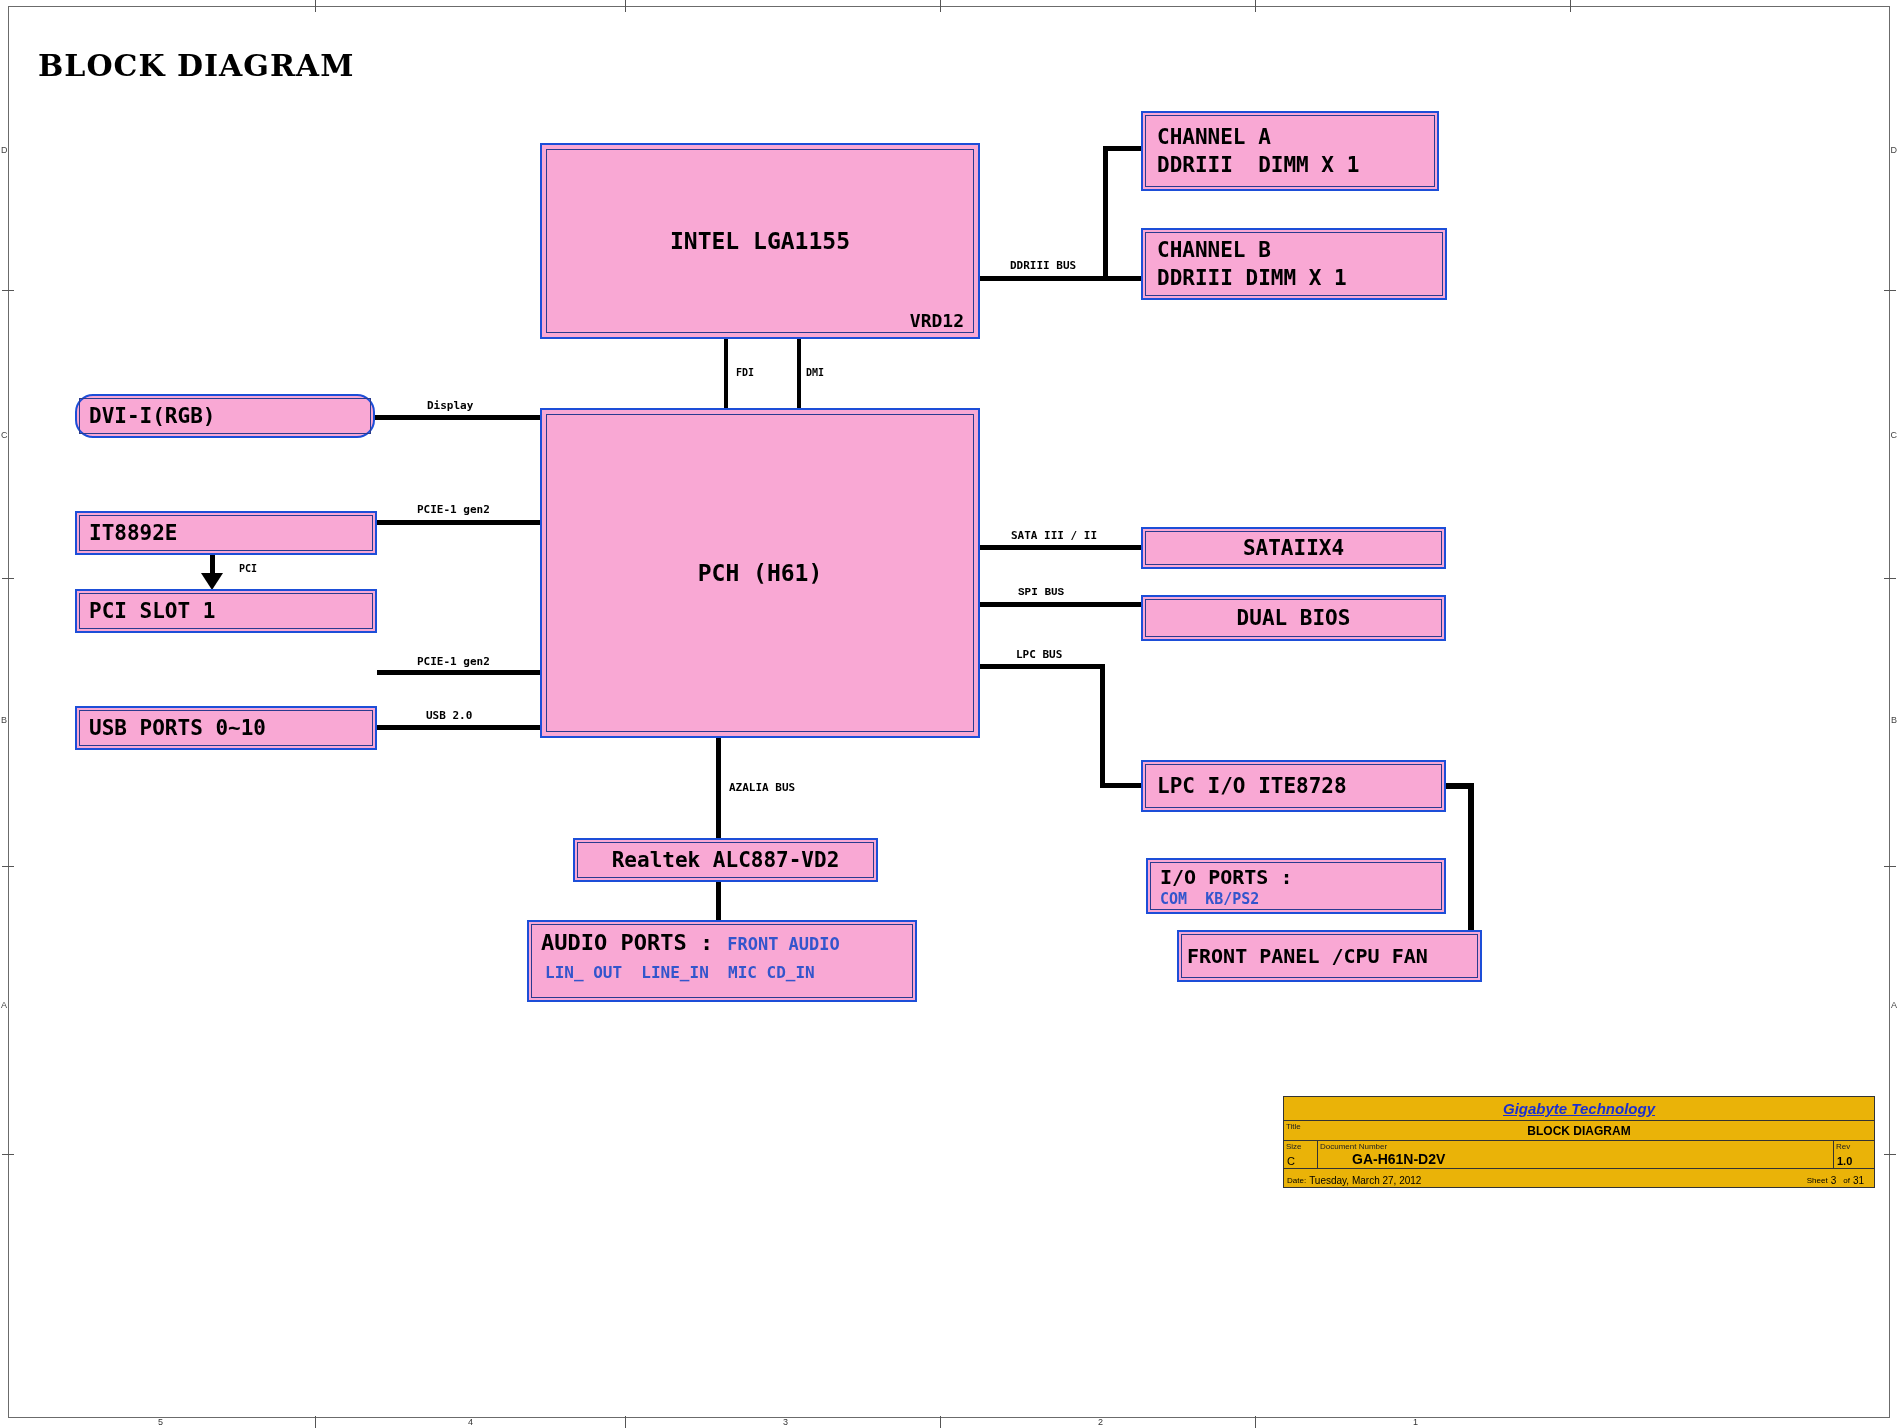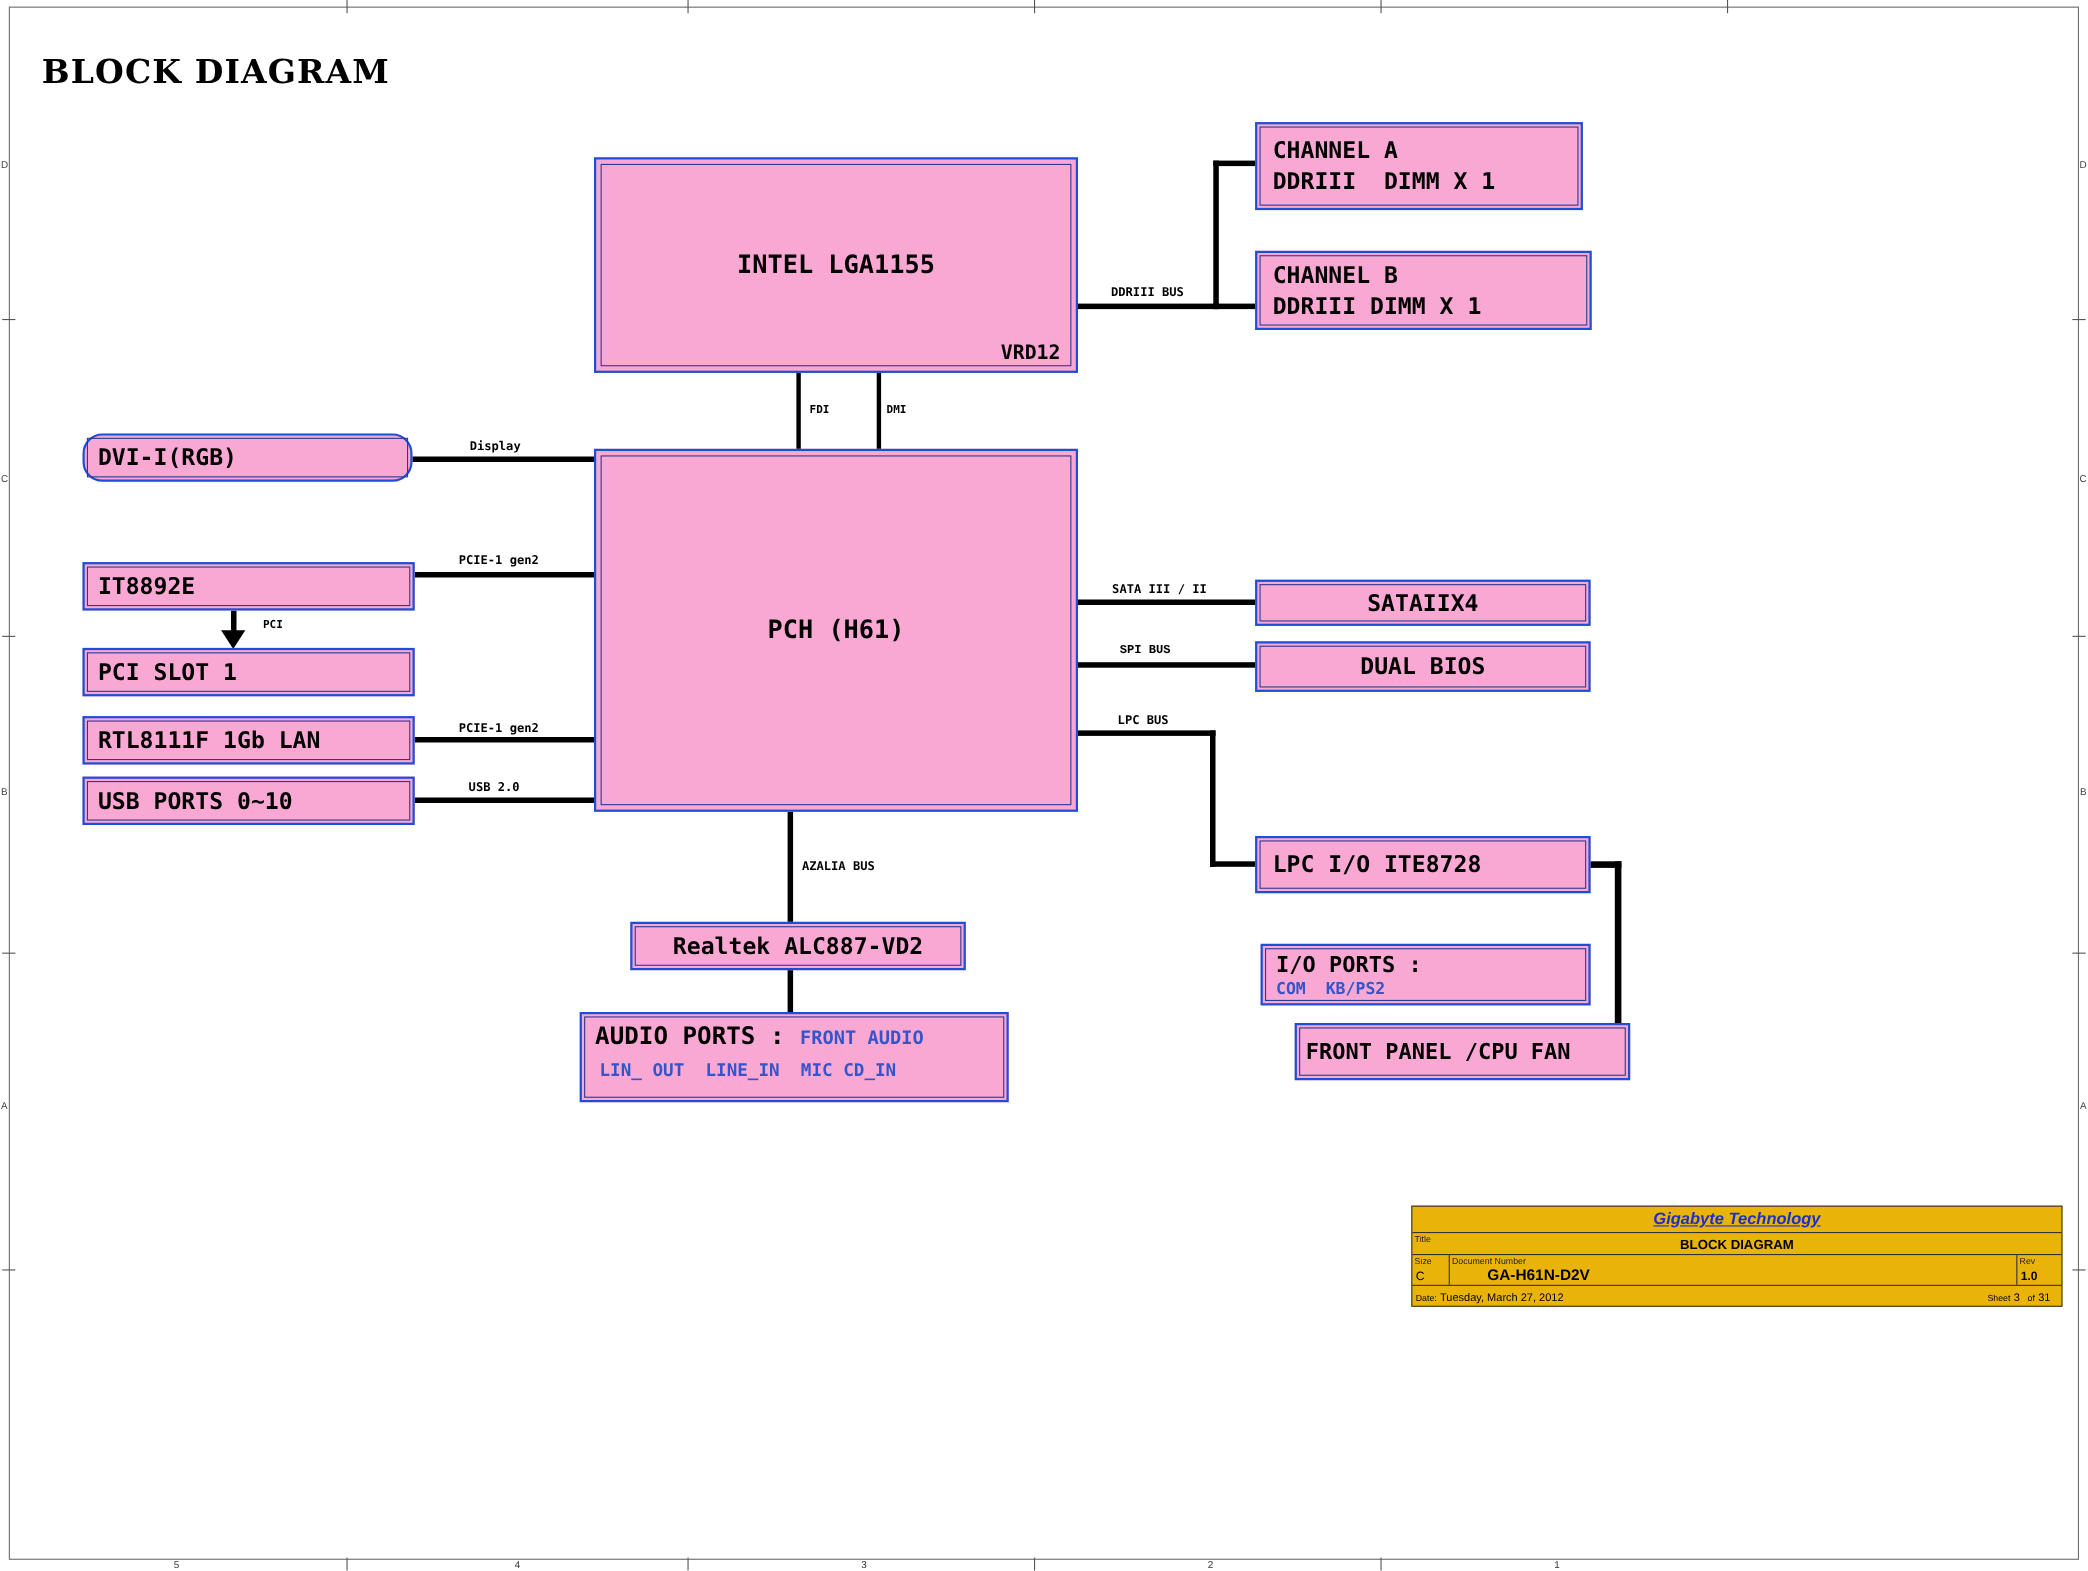--- a/index.html
+++ b/index.html
@@ -205,33 +205,30 @@
   </div>
 
   <div class="box flex-left" style="left:75px;top:511px;width:302px;height:44px;padding-left:12px;">
     <div class="box-label" style="font-size:21px;">IT8892E</div>
   </div>
 
   <div class="box flex-left" style="left:75px;top:589px;width:302px;height:44px;padding-left:12px;">
     <div class="box-label" style="font-size:21px;">PCI SLOT 1</div>
   </div>
 
-  <div class="box flex-left" style="left:75px;top:651px;width:302px;height:44px;padding-left:12px;">
-    <div class="box-label" style="font-size:21px;">RTL8111F 1Gb LAN</div>
-  </div>
 
   <div class="box flex-left" style="left:75px;top:706px;width:302px;height:44px;padding-left:12px;">
     <div class="box-label" style="font-size:21px;">USB PORTS 0~10</div>
   </div>
 
   <div class="box flex-center" style="left:1141px;top:527px;width:305px;height:42px;">
     <div class="box-label" style="font-size:21px;">SATAIIX4</div>
   </div>
 
-  <div class="box flex-center" style="left:1141px;top:583px;width:305px;height:46px;">
+  <div class="box flex-center" style="left:1141px;top:595px;width:305px;height:46px;">
     <div class="box-label" style="font-size:21px;">DUAL BIOS</div>
   </div>
 
   <div class="box flex-left" style="left:1141px;top:760px;width:305px;height:52px;padding-left:14px;">
     <div class="box-label" style="font-size:21px;">LPC I/O ITE8728</div>
   </div>
 
   <div class="box" style="left:1146px;top:858px;width:300px;height:56px;padding:4px 0 0 12px;">
     <div class="box-label" style="font-size:20px;line-height:26px;">I/O PORTS :</div>
     <div class="box-label blue-text" style="font-size:15px;line-height:18px;">COM  KB/PS2</div>

